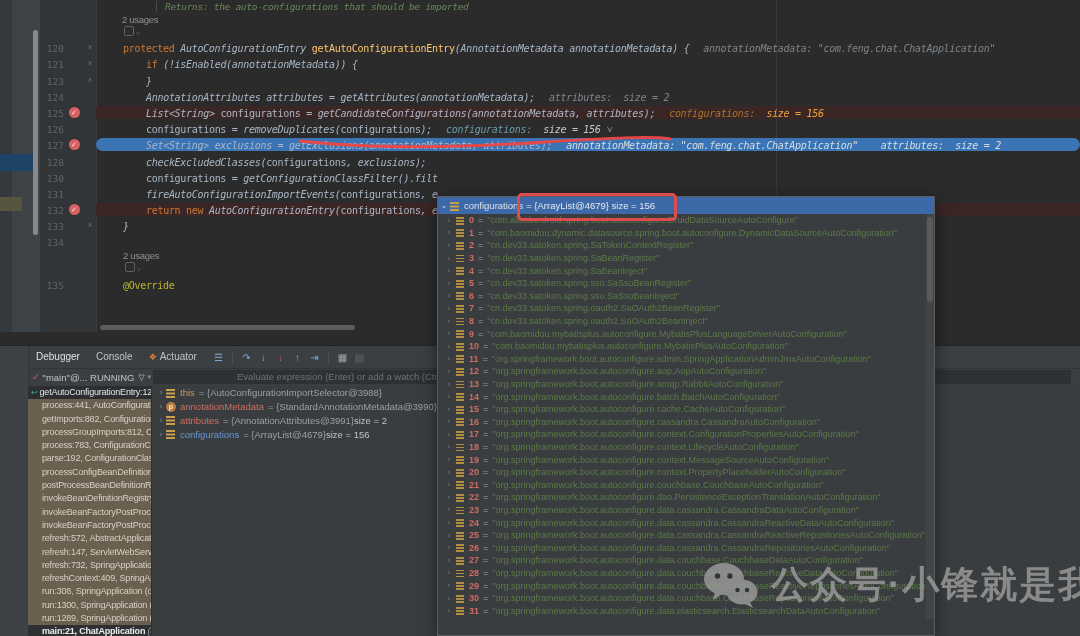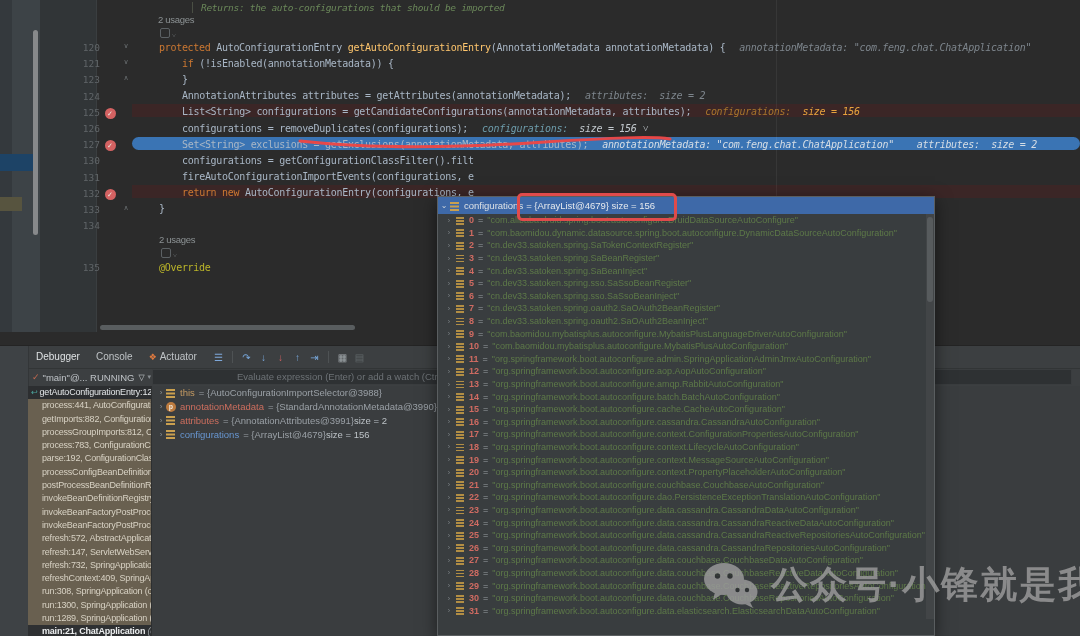--- a/index.html
+++ b/index.html
@@ -7,33 +7,33 @@
        font-family:"Liberation Sans",sans-serif;-webkit-font-smoothing:antialiased;}
   
   .left-strip{position:absolute;left:0;top:0;width:40px;height:332px;background:#3d4347;}
   .left-strip .inner-dark{position:absolute;left:0;top:0;width:12px;height:100%;background:#34393d;}
   .band-blue{position:absolute;left:0;top:154px;width:33px;height:17px;background:#1d4366;}
   .band-olive{position:absolute;left:0;top:197px;width:22px;height:14px;background:#57543f;}
   .mini-scroll{position:absolute;left:33px;top:30px;width:5px;height:205px;background:#87898b;border-radius:3px;}
   
   .gutter-bg{position:absolute;left:40px;top:0;width:56px;height:332px;background:#313537;border-right:1px solid #3a3e40;}
   #code-rows{position:absolute;left:40px;top:0;width:1040px;height:332px;}
-  .row{display:flex;align-items:center;padding-left:36px;}
+  .row{display:flex;align-items:flex-end;}
   .r-c{height:16.2px;}
   .r-doc{height:12px;}.r-meta{height:13px;}.r-micon{height:13px;}
   .gnum{width:24px;flex:0 0 24px;text-align:right;color:#606568;font:9.5px "DejaVu Sans Mono",monospace;padding-top:3px;}
   .gnum.bright{color:#c6cacd;}
   .gbp{width:20px;flex:0 0 20px;text-align:center;}
   .gfold{width:12px;flex:0 0 12px;text-align:center;color:#6d7275;font-size:7px;line-height:14px;}
   .bp{display:inline-block;width:11px;height:11px;margin-top:2px;border-radius:50%;background:#d46262;color:#ece9e2;font-size:7px;line-height:11px;text-align:center;}
   .ctext{flex:1;font:10px "DejaVu Sans Mono",monospace;letter-spacing:-0.3px;white-space:pre;padding-top:2px;overflow:hidden;}
   .ct-red{background:#3b2626;}
   .ct-blue{background:#3a74b4;border-radius:8px;}
   .tk-kw{color:#cc7832;}
-  .tk-pl{color:#a9b7c6;}
+  .tk-pl{color:#a9b7c6;font-style:italic;}
   .tk-meth{color:#ffc66d;}
   .tk-varu{color:#a9b7c6;text-decoration:underline;text-decoration-color:#8b97a3;text-underline-offset:2px;}
   .tk-const{color:#9876aa;font-style:italic;}
   .tk-ann{color:#bbb529;}
   .tk-hg{color:#7d858c;font-style:italic;}
   .tk-ho1{color:#a8752c;font-style:italic;}
   .tk-ho2{color:#e8a33d;font-style:italic;}
   .tk-hb1{color:#6d9cab;font-style:italic;}
   .tk-hb2{color:#c2c8cd;font-style:italic;}
   .tk-hw{color:#d6dee5;font-style:italic;}
@@ -169,20 +169,26 @@
         <span class="gfold"></span>
         <div class="ctext" style="padding-left: 50px;"><span class="tk-varu">configurations</span><span class="tk-pl"> = removeDuplicates(</span><span class="tk-varu">configurations</span><span class="tk-pl">);</span><span class="tk-hb1 hint-gap">configurations:  </span><span class="tk-hb2">size = 156 ˅</span></div>
       </div>
       <div class="row r-c">
         <span class="gnum">127</span>
         <span class="gbp"><span class="bp">✓</span></span>
         <span class="gfold"></span>
         <div class="ctext ct-blue" style="padding-left: 50px;"><span class="tk-pl">Set&lt;String&gt; exclusions = getExclusions(annotationMetadata, attributes);</span><span class="tk-hw hint-gap">annotationMetadata: "com.feng.chat.ChatApplication"    attributes:  size = 2</span></div>
       </div>
       <div class="row r-c">
+        <span class="gnum">128</span>
+        <span class="gbp"></span>
+        <span class="gfold"></span>
+        <div class="ctext" style="padding-left: 50px;"><span class="tk-pl">checkExcludedClasses(</span><span class="tk-varu">configurations</span><span class="tk-pl">, exclusions);</span></div>
+      </div>
+      <div class="row r-c">
         <span class="gnum">130</span>
         <span class="gbp"></span>
         <span class="gfold"></span>
         <div class="ctext" style="padding-left: 50px;"><span class="tk-varu">configurations</span><span class="tk-pl"> = getConfigurationClassFilter().filt</span></div>
       </div>
       <div class="row r-c">
         <span class="gnum">131</span>
         <span class="gbp"></span>
         <span class="gfold"></span>
         <div class="ctext" style="padding-left: 50px;"><span class="tk-pl">fireAutoConfigurationImportEvents(</span><span class="tk-varu">configurations</span><span class="tk-pl">, e</span></div>

